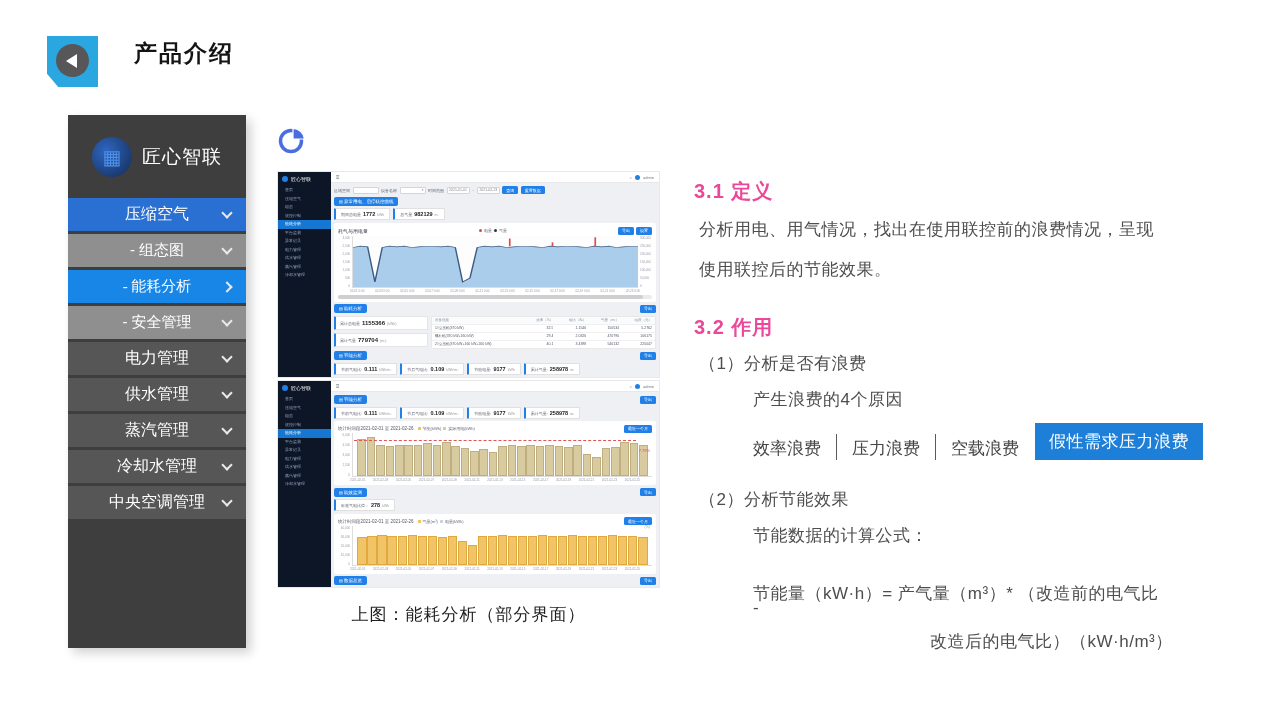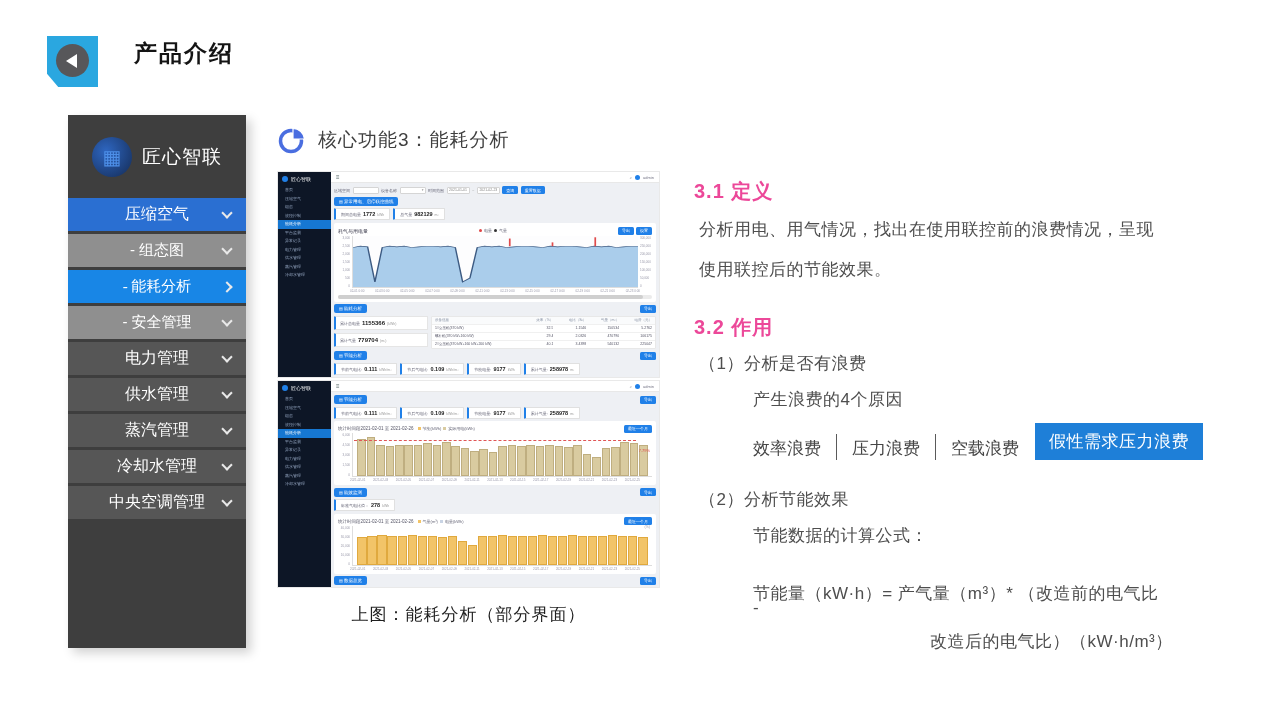--- a/index.html
+++ b/index.html
@@ -166,21 +166,20 @@
         <i class="chev down"></i>
       </div>
   </div>
 </aside>
 
 <div class="featrow">
   <svg width="28" height="28" viewBox="0 0 28 28">
     <circle cx="13" cy="15" r="10.5" fill="none" stroke="#4a6ee0" stroke-width="3.5"></circle>
     <path d="M15 13 L15 2.5 A11.5 11.5 0 0 1 26.5 13 Z" fill="#4a6ee0" stroke="#ffffff" stroke-width="1.2"></path>
   </svg>
-  <span class="feat-text">核心功能3：能耗分析</span>
 </div>
 
 <div class="shot shot1">
   <div class="dash">
     <div class="mside">
       <div class="mlogo">
           <span class="mdot"></span>
           <span>匠心智联</span>
         </div>
       <div class="mmenu">

